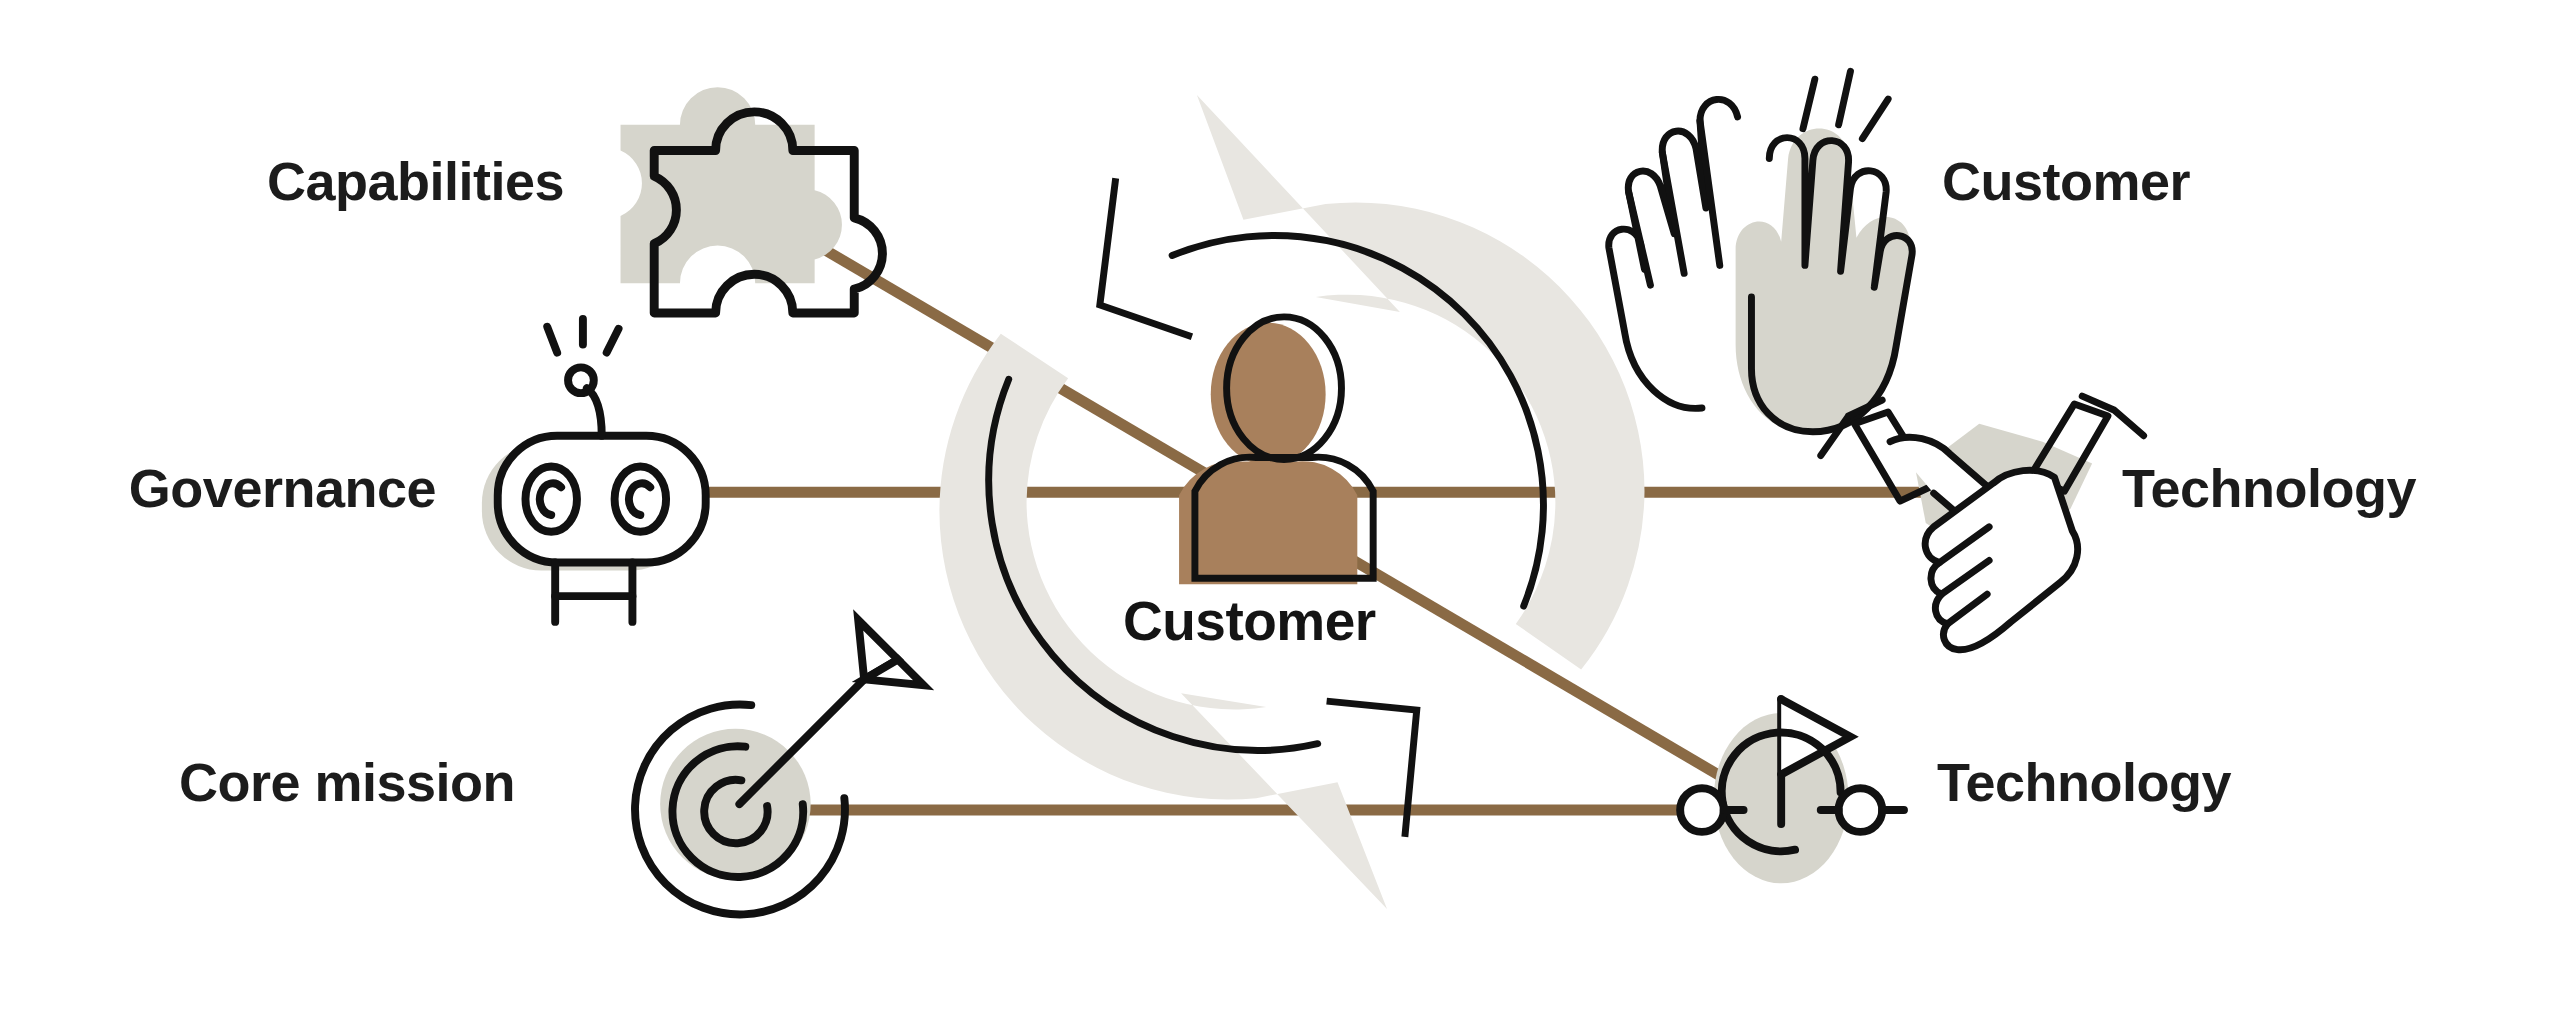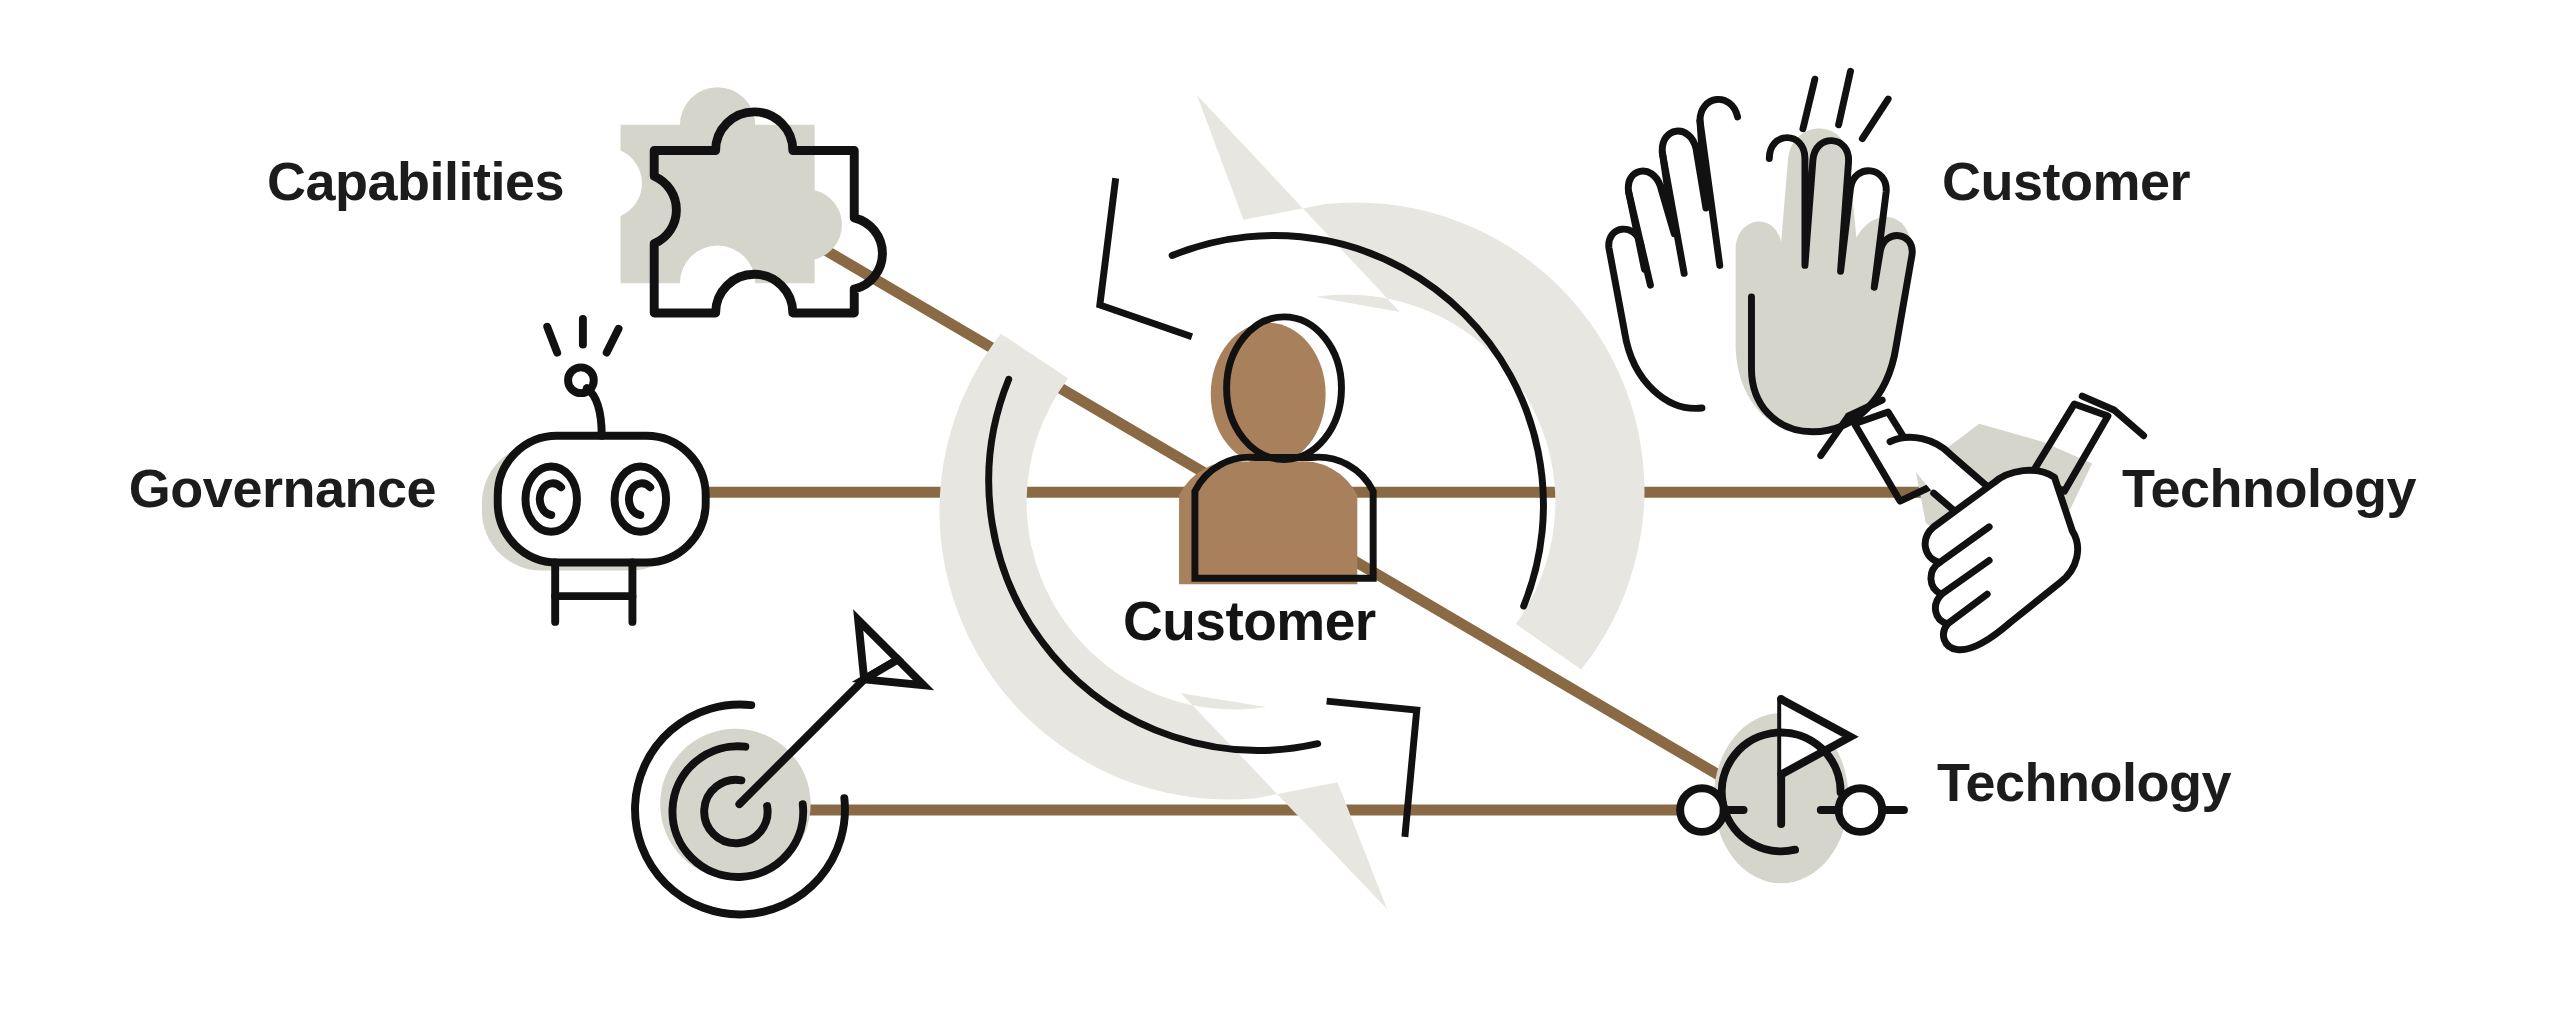--- a/index.html
+++ b/index.html
@@ -218,20 +218,21 @@
                  L 1324 462 A 62 62 0 0 1 1386 496 L 1386 584 Z"></path>
       </g>
     </g>
 
   </svg>
 
   <div class="lbl l" style="left:69px; top:154px; width:495px;">Capabilities</div>
 
   <div class="lbl l" style="left:0px; top:461px; width:436px;">Governance</div>
 
+  <div class="lbl l" style="left:0px; top:755px; width:515px;">Core mission</div>
 
   <div class="lbl r" style="left:1942px; top:154px;">Customer</div>
 
   <div class="lbl r" style="left:2122px; top:461px;">Technology</div>
 
   <div class="lbl r" style="left:1937px; top:755px;">Technology</div>
 
   <div class="center-lbl" style="left:1123px; top:594px;">Customer</div>
 
 </div>

